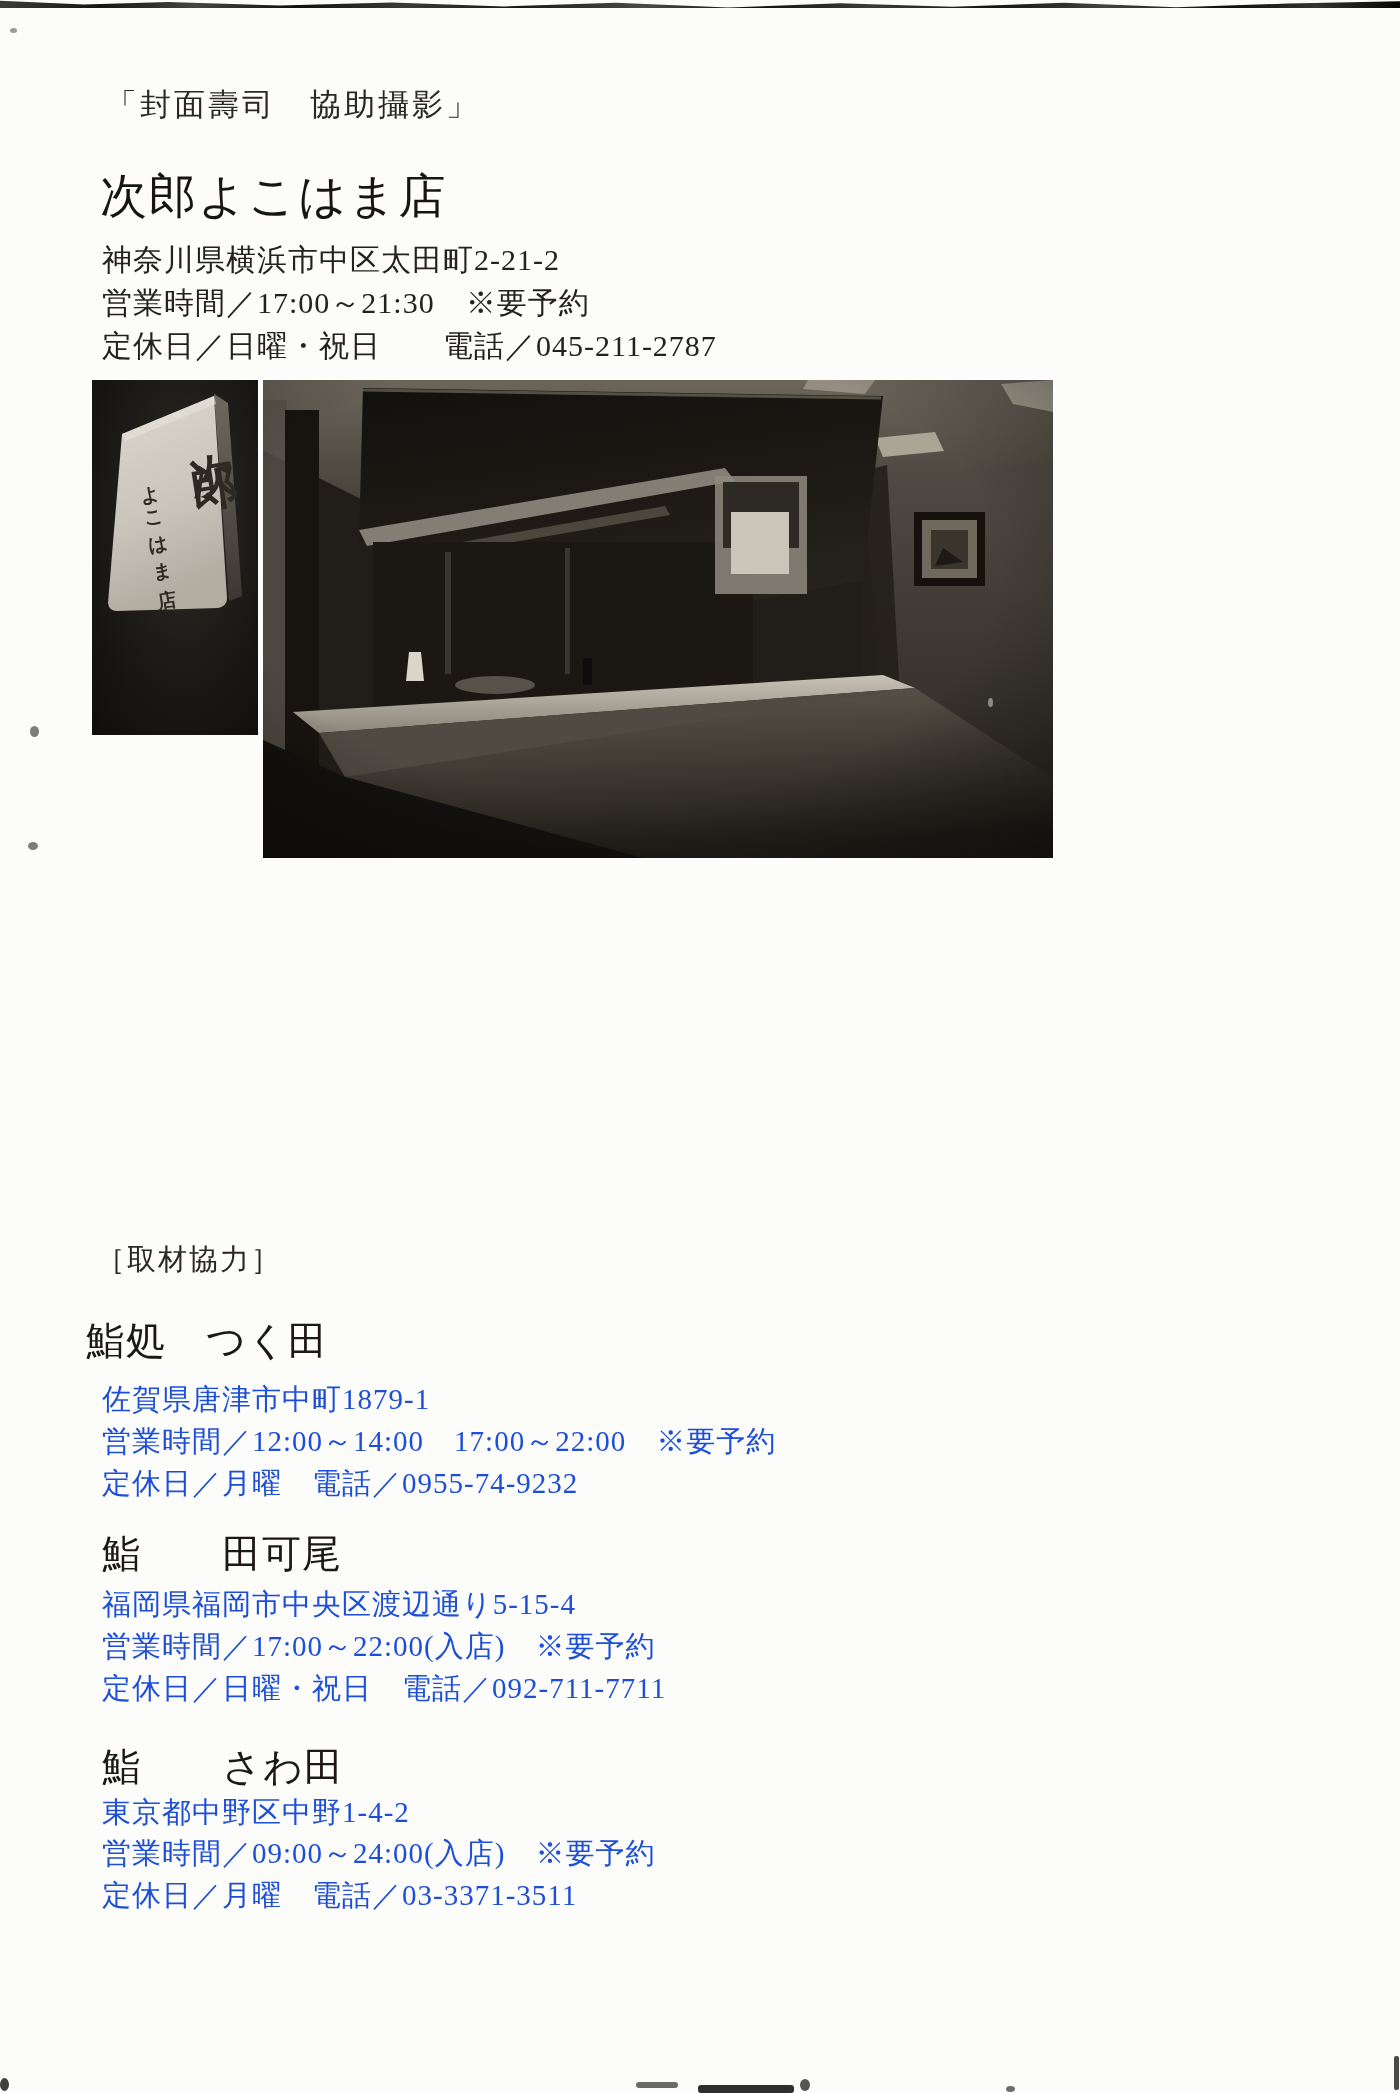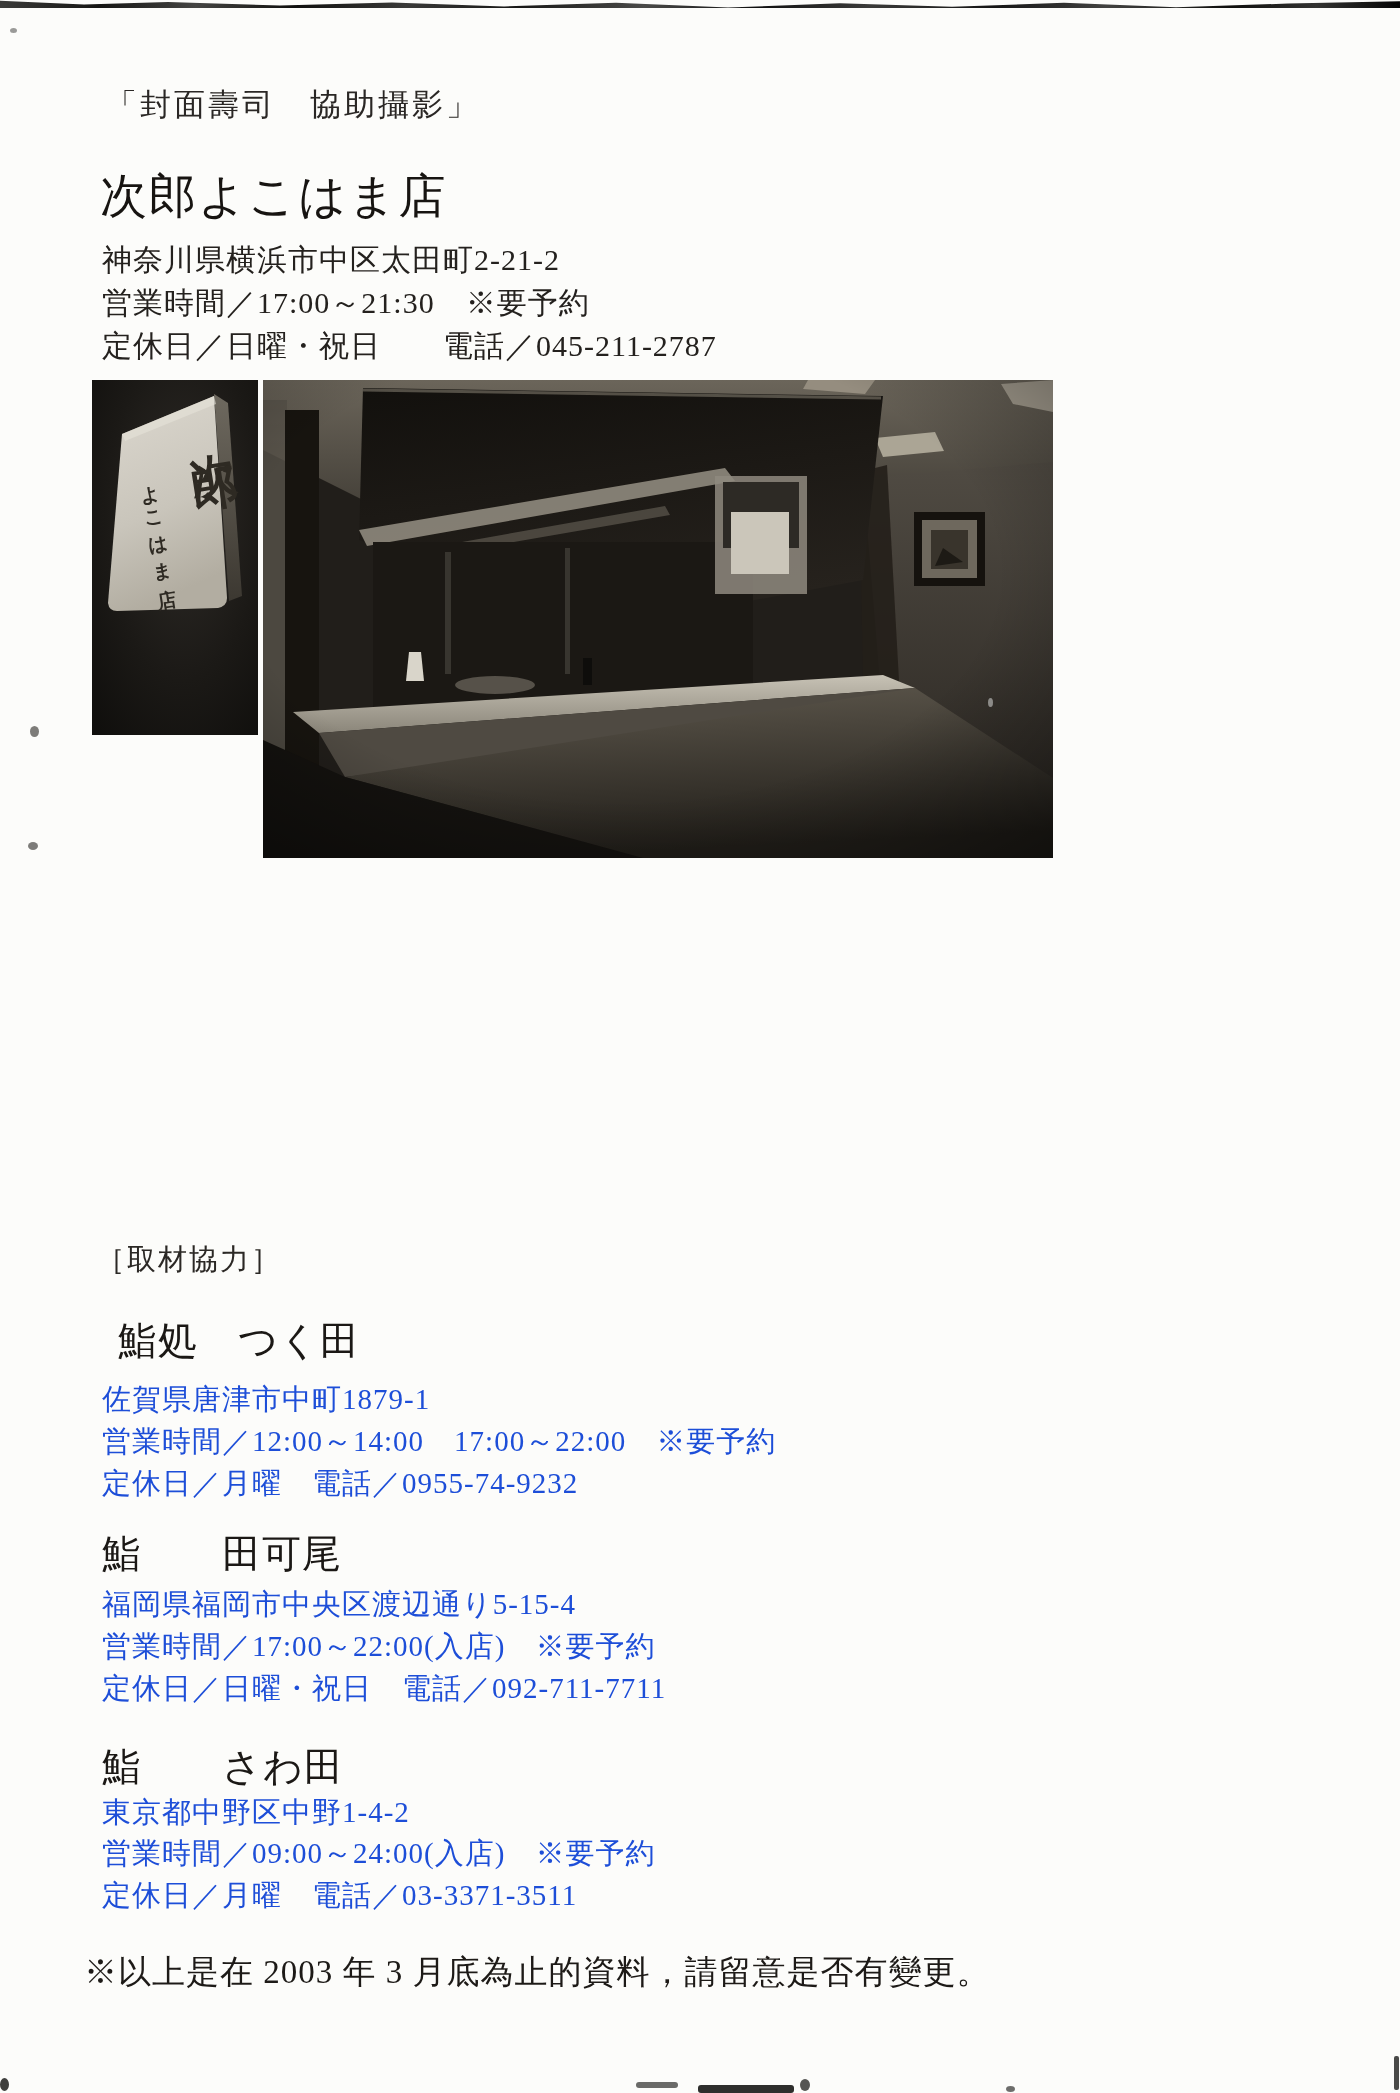--- a/index.html
+++ b/index.html
@@ -146,41 +146,40 @@
     </svg>
   </div>
 
   <div class="speck" style="left:30px;top:726px;width:9px;height:11px;background:#7d7c79;"></div>
   <div class="speck" style="left:28px;top:842px;width:10px;height:8px;background:#7d7c79;"></div>
   <div class="speck" style="left:988px;top:698px;width:5px;height:9px;background:#8c8b88;"></div>
 
   <div class="txt coop">［取材協力］</div>
 
   <div>
-    <div class="txt shopname" style="left:118px;top:1314px;">鮨処　つく田</div>
+    <div class="txt shopname" style="left:86px;top:1314px;">鮨処　つく田</div>
     <div class="txt shopline" style="left:102px;top:1380px;">佐賀県唐津市中町1879-1</div>
     <div class="txt shopline" style="left:102px;top:1422px;">営業時間／12:00～14:00　17:00～22:00　※要予約</div>
     <div class="txt shopline" style="left:102px;top:1464px;">定休日／月曜　電話／0955-74-9232</div>
   </div>
 
   <div>
     <div class="txt shopname" style="left:102px;top:1527px;">鮨　　田可尾</div>
     <div class="txt shopline" style="left:102px;top:1585px;">福岡県福岡市中央区渡辺通り5-15-4</div>
     <div class="txt shopline" style="left:102px;top:1627px;">営業時間／17:00～22:00(入店)　※要予約</div>
     <div class="txt shopline" style="left:102px;top:1669px;">定休日／日曜・祝日　電話／092-711-7711</div>
   </div>
 
   <div>
     <div class="txt shopname" style="left:102px;top:1740px;">鮨　　さわ田</div>
     <div class="txt shopline" style="left:102px;top:1793px;">東京都中野区中野1-4-2</div>
     <div class="txt shopline" style="left:102px;top:1834px;">営業時間／09:00～24:00(入店)　※要予約</div>
     <div class="txt shopline" style="left:102px;top:1876px;">定休日／月曜　電話／03-3371-3511</div>
   </div>
 
-  <div class="txt footnote">※以上是在 2003 年 3 月底為止的資料，請留意是否有變更。</div>
 
   <div class="speck" style="left:636px;top:2082px;width:42px;height:6px;background:#6a6a68;border-radius:3px;"></div>
   <div class="speck" style="left:698px;top:2085px;width:96px;height:8px;background:#2e2e2c;border-radius:3px;"></div>
   <div class="speck" style="left:800px;top:2079px;width:10px;height:12px;background:#555553;"></div>
   <div class="speck" style="left:1006px;top:2086px;width:9px;height:6px;background:#6d6d6b;"></div>
   <div class="speck" style="left:1394px;top:2056px;width:5px;height:34px;background:#4a4a48;border-radius:2px;"></div>
   <div class="speck" style="left:0px;top:2078px;width:9px;height:13px;background:#3f3f3d;"></div>
 
 </div>
 

